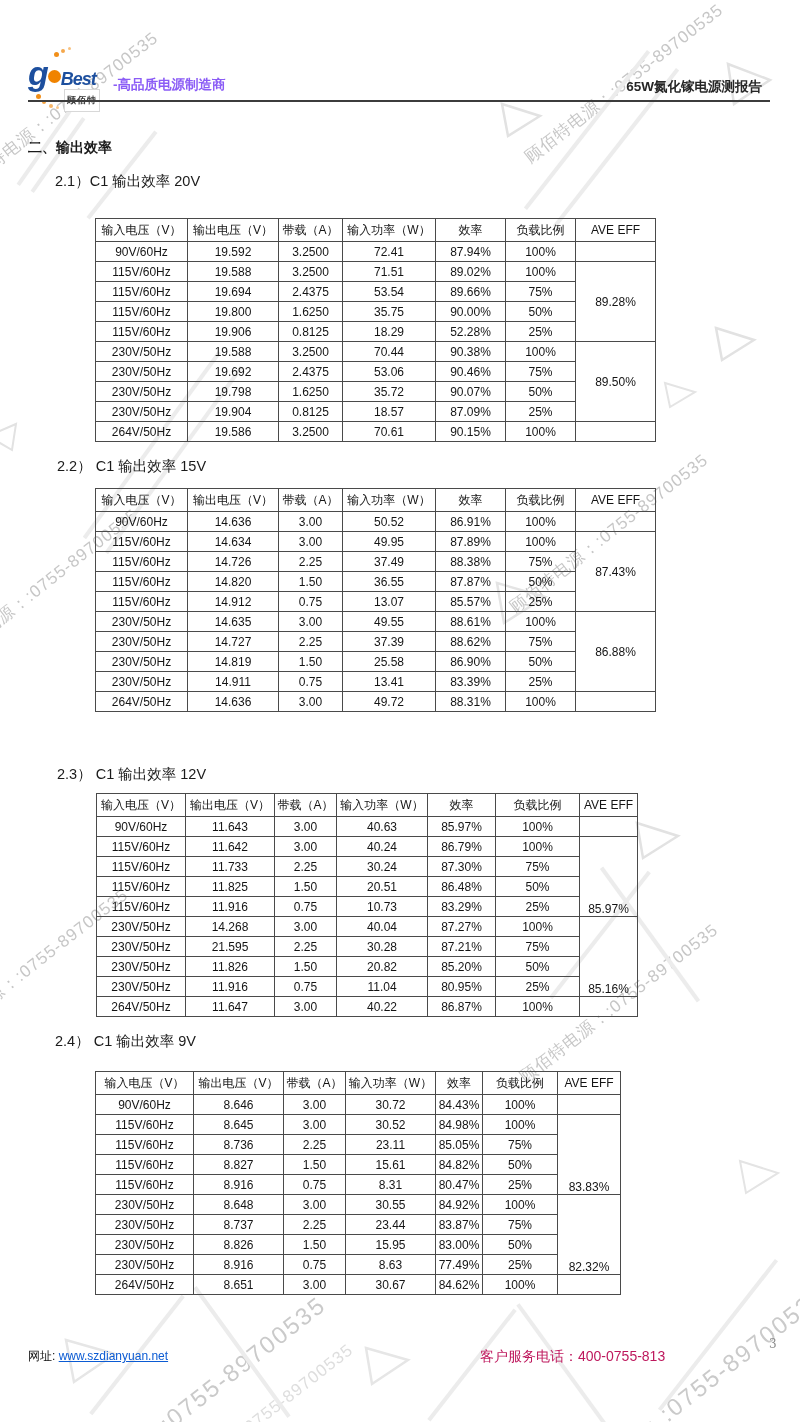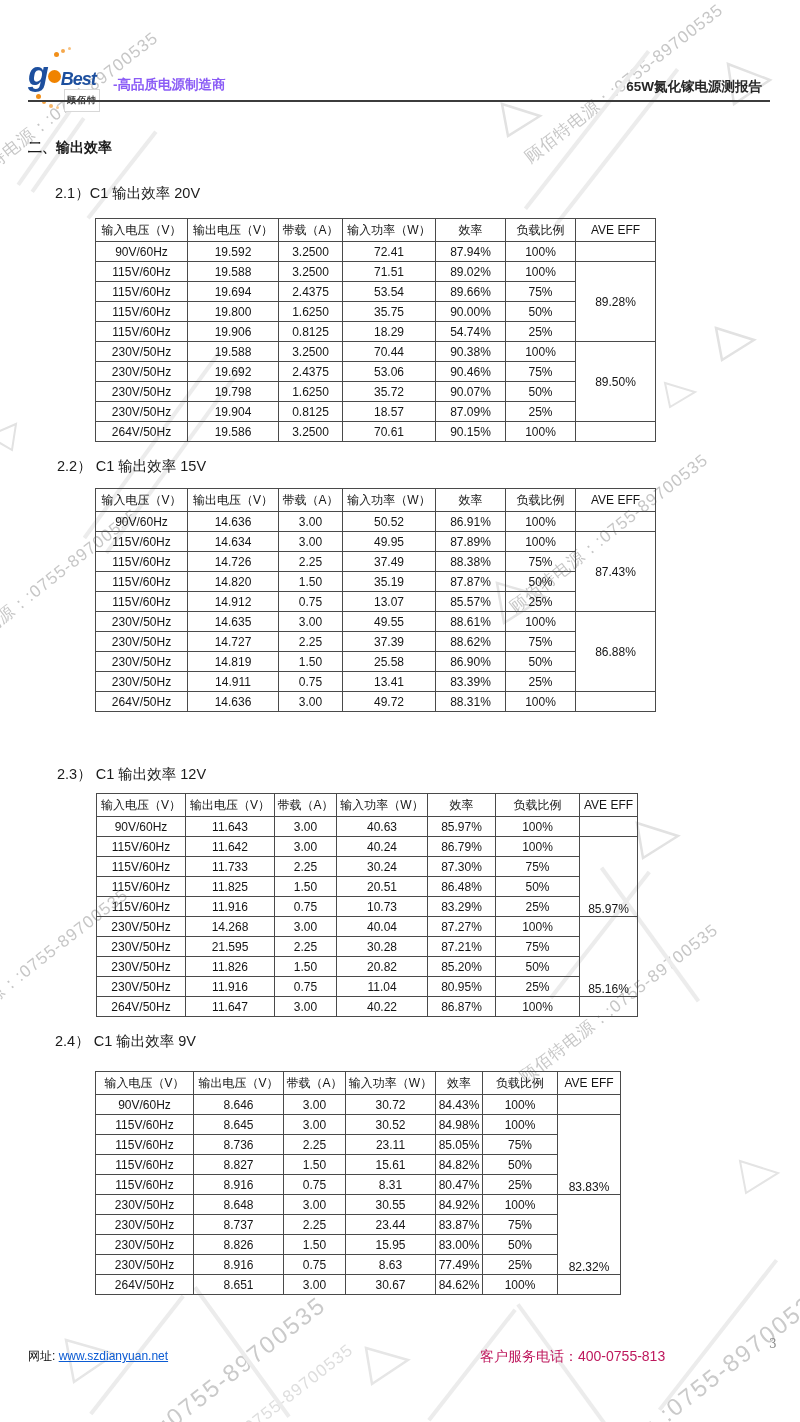--- a/index.html
+++ b/index.html
@@ -48,21 +48,21 @@
   .d5 { width:4px; height:4px; left:14px; top:44px; opacity:.75;}
   .d6 { width:4px; height:4px; left:21px; top:48px; opacity:.6;}
   .d7 { width:3px; height:3px; left:28px; top:50px; opacity:.45;}
   .tagline { position:absolute; left:113px; top:76px; font-size:13.5px; font-weight:600; color:#8b5cf6; }
   .doc-title { position:absolute; right:38px; top:78px; font-size:13.5px; font-weight:600; color:#262626;margin-left:33px; }
   .header-rule { position:absolute; left:28px; top:100px; width:742px; height:2px; background:#3c3c3c; }
 
   .section-title { position:absolute; left:28px; top:139px; font-size:14px; font-weight:bold; color:#1a1a1a; }
 
   .tbl-title { position:absolute; font-size:14.5px; color:#1b1b1b; }
-  .tt1 { left:55px; top:184px; }
+  .tt1 { left:55px; top:172px; }
   .tt2 { left:57px; top:457px;text-align:center; }
   .tt3 { left:57px; top:765px; }
   .tt4 { left:55px; top:1032px; }
 
   .tblwrap { position:absolute; }
   .tw1 { left:95px; top:218px; }
   .tw2 { left:95px; top:488px; }
   .tw3 { left:96px; top:793px; }
   .tw4 { left:95px; top:1071px; }
 
@@ -232,21 +232,21 @@
               <td>1.6250</td>
               <td>35.75</td>
               <td>90.00%</td>
               <td>50%</td>
             </tr>
             <tr>
               <td>115V/60Hz</td>
               <td>19.906</td>
               <td>0.8125</td>
               <td>18.29</td>
-              <td>54.74%</td>
+              <td>52.28%</td>
               <td>25%</td>
             </tr>
             <tr>
               <td>230V/50Hz</td>
               <td>19.588</td>
               <td>3.2500</td>
               <td>70.44</td>
               <td>90.38%</td>
               <td>100%</td>
               <td rowspan="4" class="ave-mid">89.50%</td>
@@ -333,21 +333,21 @@
               <td>14.726</td>
               <td>2.25</td>
               <td>37.49</td>
               <td>88.38%</td>
               <td>75%</td>
             </tr>
             <tr>
               <td>115V/60Hz</td>
               <td>14.820</td>
               <td>1.50</td>
-              <td>35.19</td>
+              <td>36.55</td>
               <td>87.87%</td>
               <td>50%</td>
             </tr>
             <tr>
               <td>115V/60Hz</td>
               <td>14.912</td>
               <td>0.75</td>
               <td>13.07</td>
               <td>85.57%</td>
               <td>25%</td>

